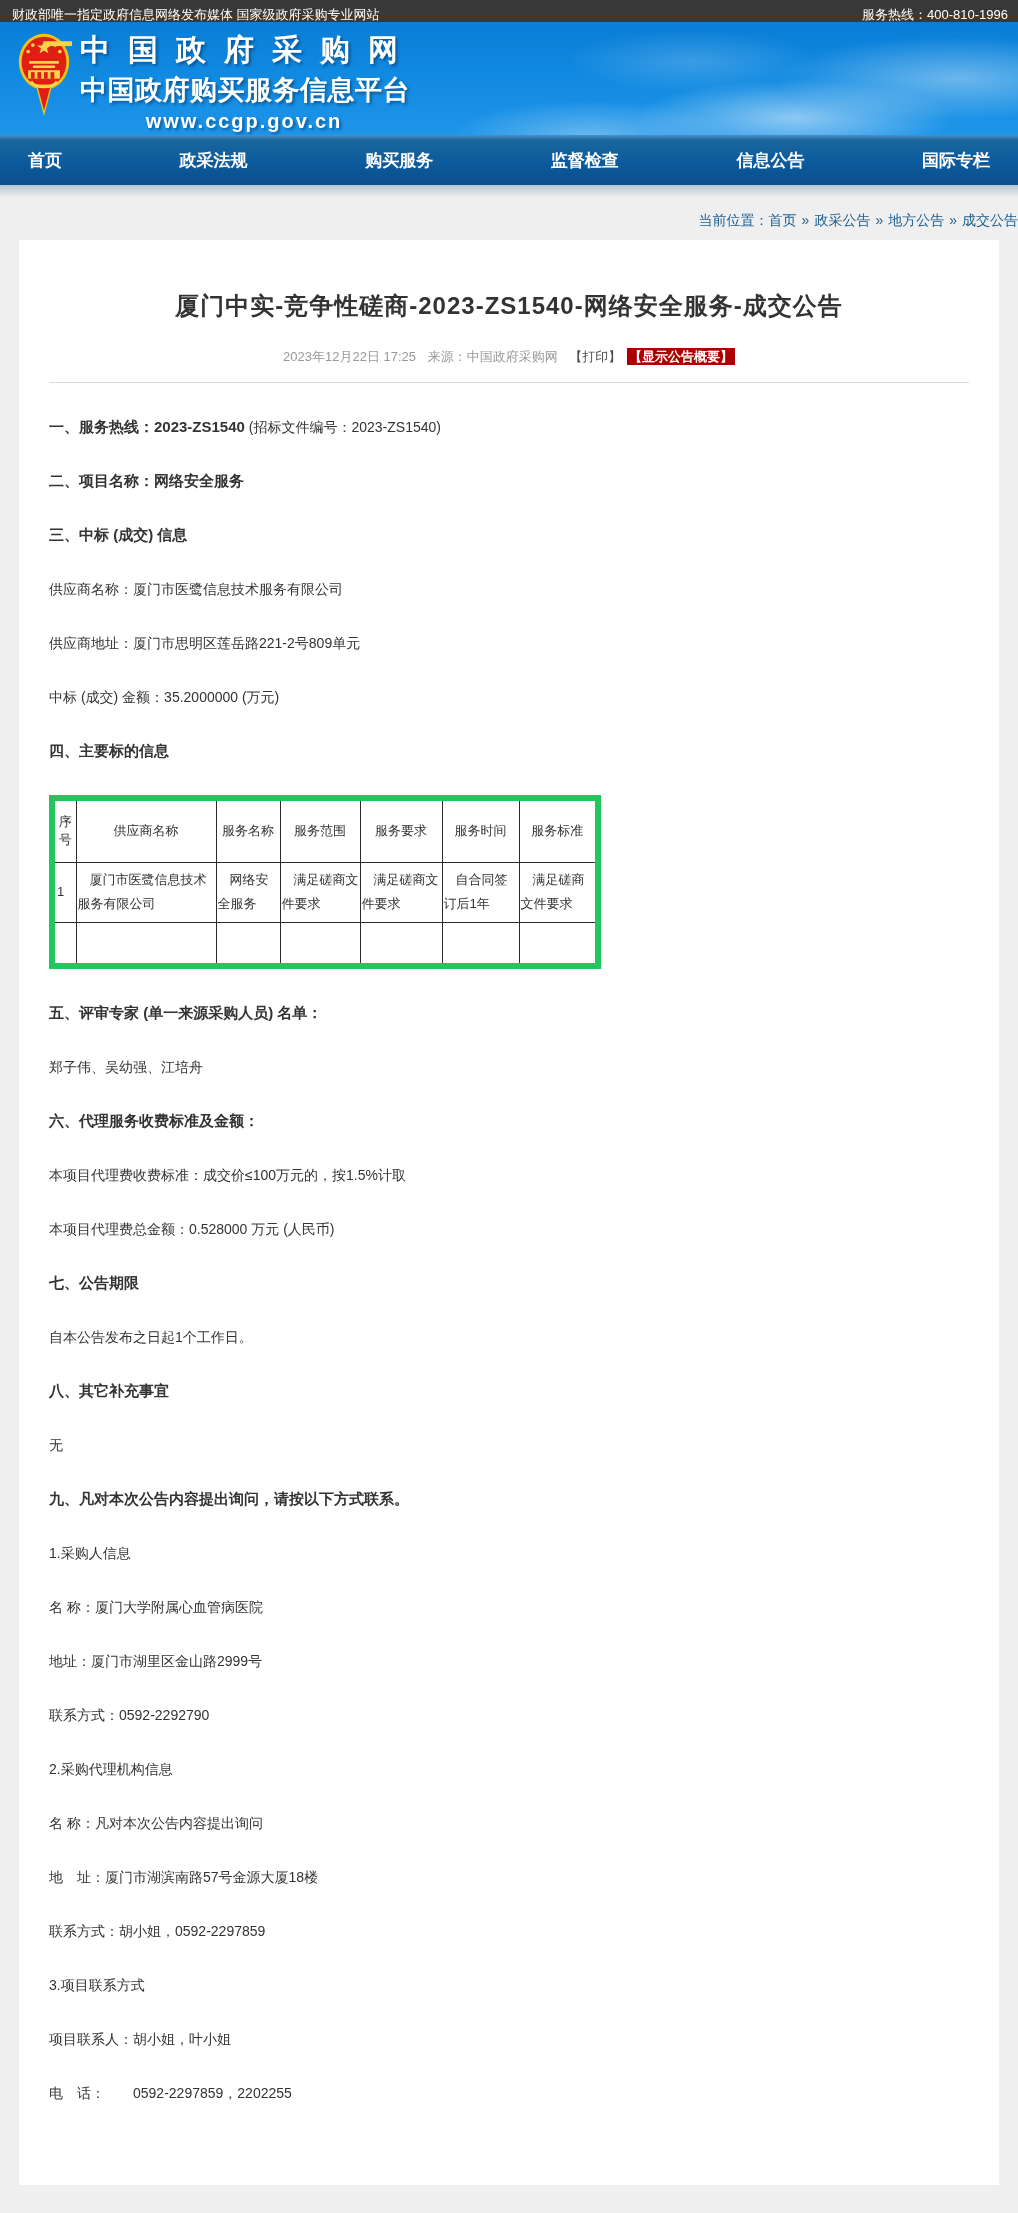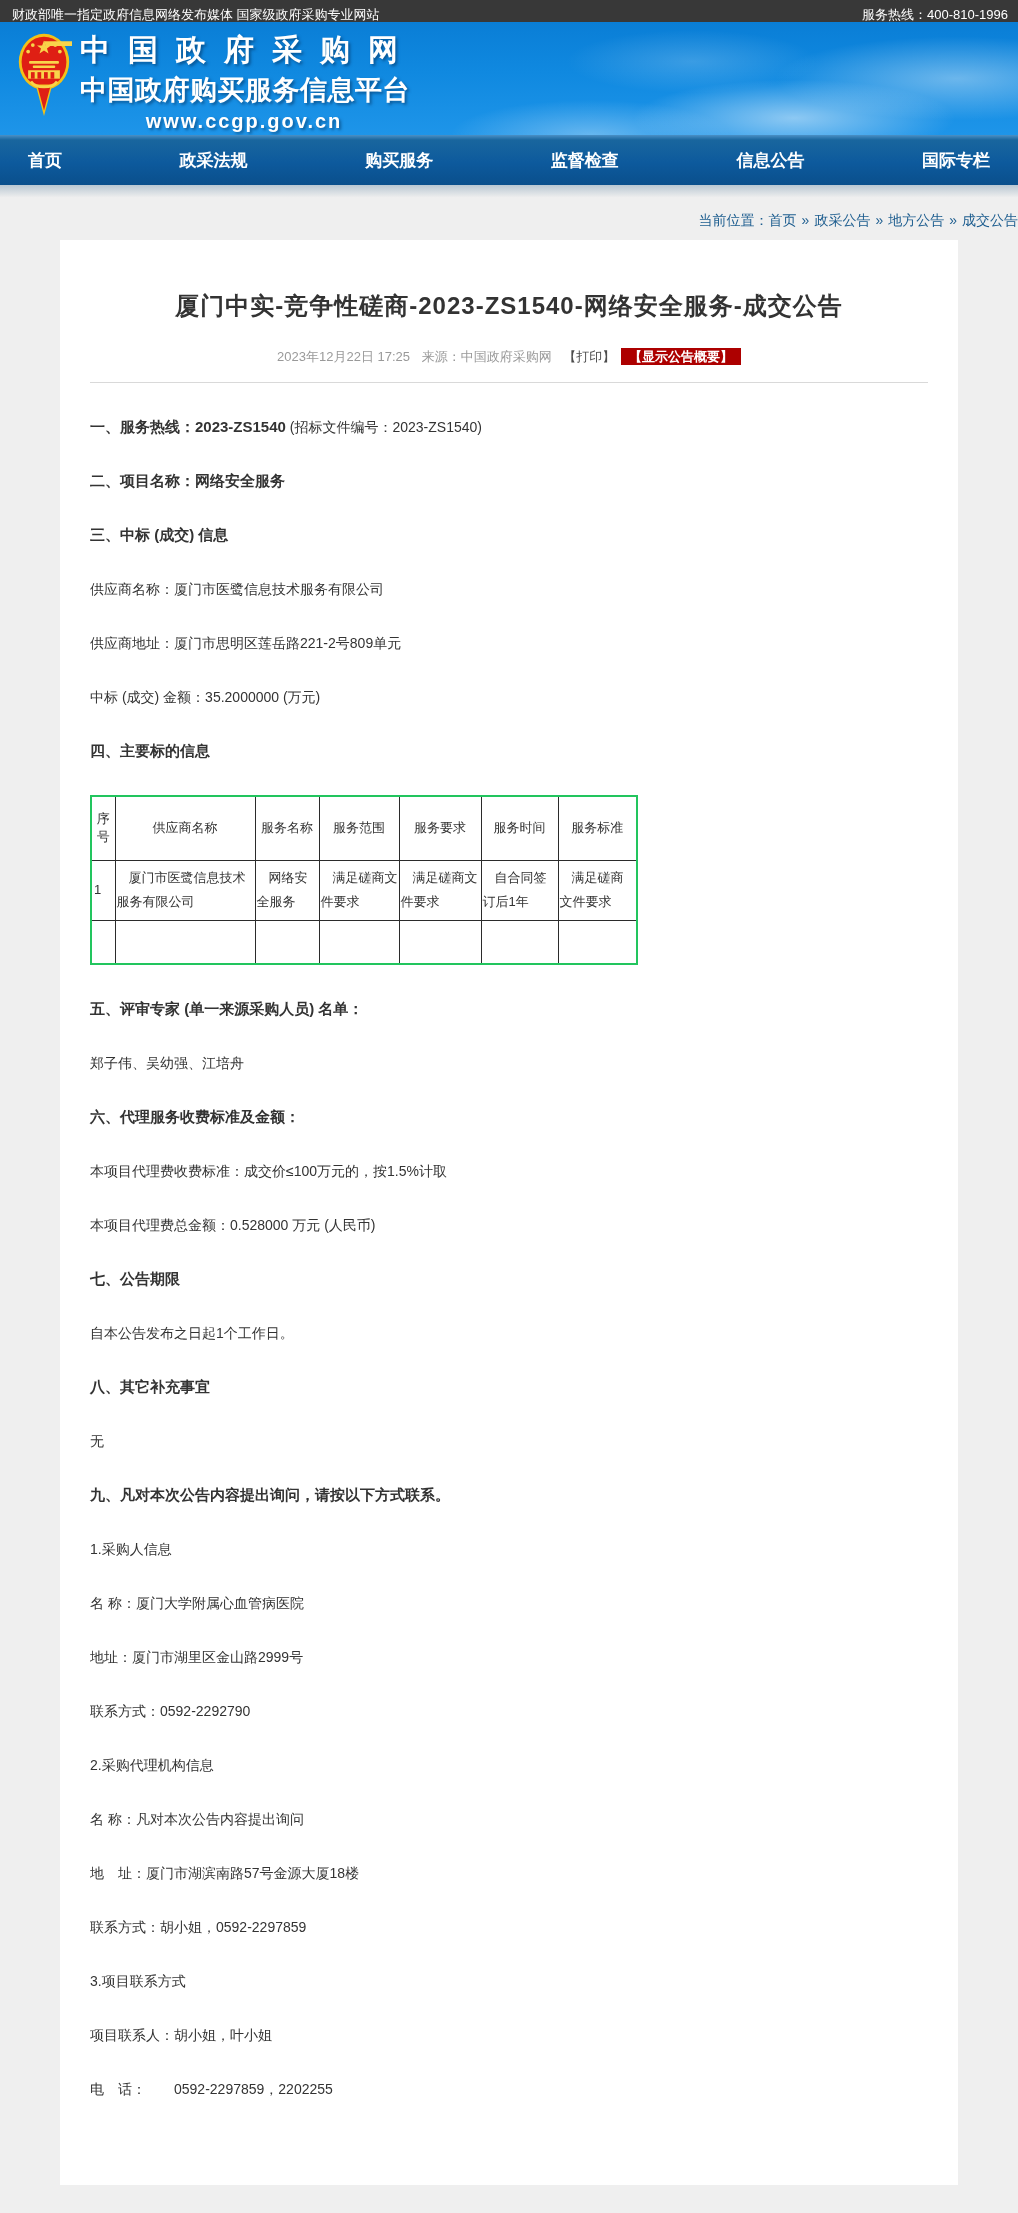--- a/index.html
+++ b/index.html
@@ -42,43 +42,43 @@
     background:linear-gradient(180deg,#4a90c6 0%, #19669e 10%, var(--nav_blue) 55%, #0a4f8c 100%);
   }
   .nav-item{color:#fff; font-size:17px; font-weight:bold; text-decoration:none; cursor:pointer;}
   .nav-shadow{height:14px; background:linear-gradient(180deg,#b9c7d2 0%, var(--page_bg) 90%);}
   
   .breadcrumb{padding:13px 0 10px 10px; font-size:14px; color:var(--breadcrumb_link);text-align:right; }
   .breadcrumb a{color:var(--breadcrumb_link); text-decoration:none; cursor:pointer;}
   .crumb-sep{margin:0 5px;}
   
   .article{
-    width:898px; margin:0 auto 18px auto; background:#fff;
+    width:980px; margin:0 auto 18px auto; background:#fff;
     min-height:1945px; padding:0 30px 40px 30px;
   }
   .article h1{
     margin:0; padding-top:50px; font-size:24px; letter-spacing:1px;
     text-align:center; color:var(--text); font-weight:bold;
   }
   .meta{margin-top:26px; text-align:center; font-size:13px; color:var(--meta_gray); white-space:nowrap;}
   .meta .src{margin-left:8px;}
   .print-link{color:#4c4c4c; text-decoration:none; margin-left:8px; cursor:pointer;font-family:Liberation Serif, serif;}
   .badge{
     background:var(--badge_red); color:#fff; font-weight:bold;
-    padding:1px 8px; margin-left:2px; text-decoration:none; cursor:pointer;
+    padding:1px 2px; margin-left:2px; text-decoration:none; cursor:pointer;
   }
   .divider{border-bottom:1px solid #d9d9d9; margin-top:16px;}
   
   .article-body{font-size:14px; color:var(--text);}
   .article-body p{margin:34px 0; line-height:20px; white-space:pre-wrap;}
   .article-body strong{font-size:15px;}
   
   table.bid{
     table-layout:fixed; border-collapse:collapse; width:546px;
-    margin:26px 0 0 0; border:2px solid #22c55e; font-size:13px; color:var(--text);
+    margin:26px 0 0 0; border:6px solid #22c55e; font-size:13px; color:var(--text);
   }
   table.bid th, table.bid td{border:1px solid #2b2b2b; overflow:hidden;}
   table.bid th{height:64px; font-weight:normal; text-align:center; padding:2px 1px; line-height:18px;}
   table.bid td{vertical-align:middle; text-align:left; text-indent:12px; padding:2px 1px; line-height:24px;}
   table.bid td.c0{text-indent:0; padding-left:2px;}
   table.bid tr.row-data td{height:60px;}
   table.bid tr.row-empty td{height:44px;}
 </style>
 </head>
 <body>

